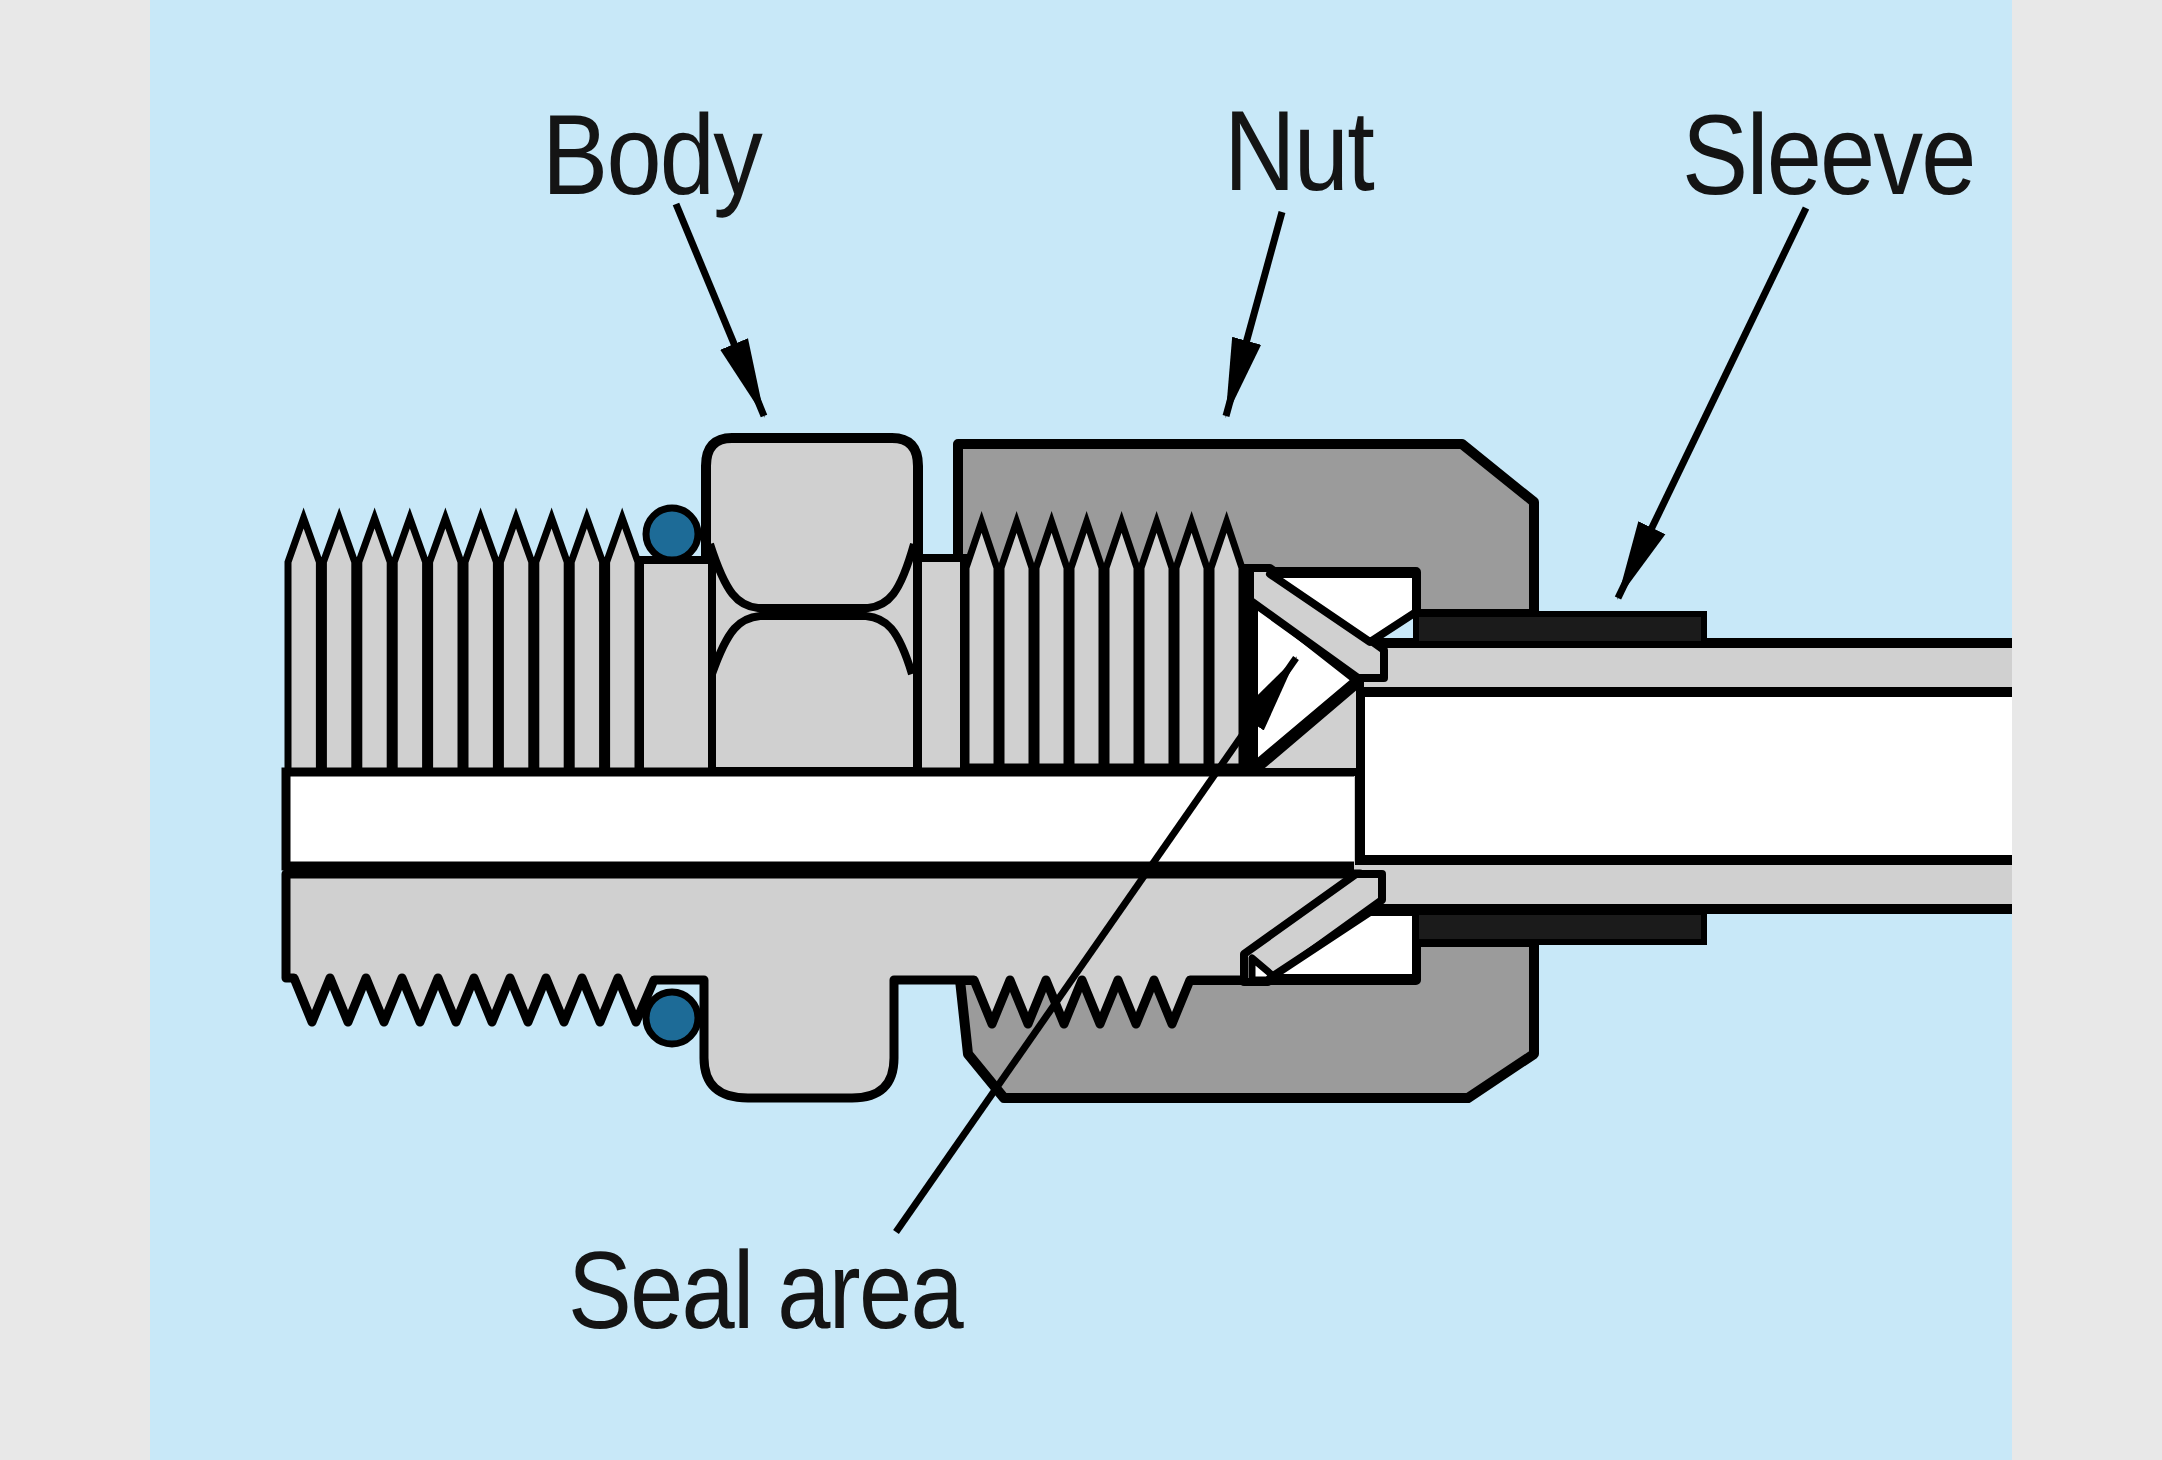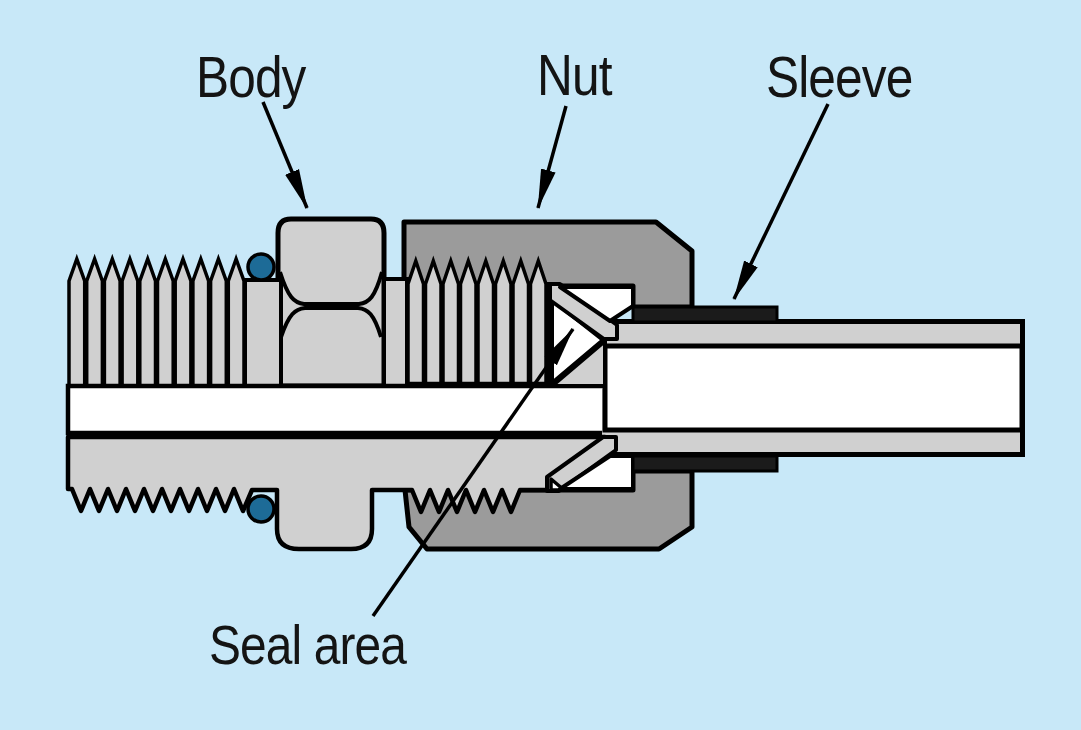--- a/index.html
+++ b/index.html
@@ -7,21 +7,21 @@
     --metal-light:#d0d0d0;
     --metal-dark:#9b9b9b;
     --outline:#000000;
     --sleeve-band:#1b1b1b;
     --oring:#1d6b97;
     --label-text:#141414;
   }
   html,body{margin:0;padding:0;background:#e8e8e8;}
   .stage{
     position:relative;
-    width:1081px;height:730px;
+    width:931px;height:730px;
     margin:0 auto;
     background:var(--background);
     overflow:hidden;
     font-family:"Liberation Sans", sans-serif;
   }
   svg{display:block;}
   .metal{fill:var(--metal-light);}
   .dark{fill:var(--metal-dark);}
   .white{fill:#ffffff;}
   .band{fill:var(--sleeve-band);}

